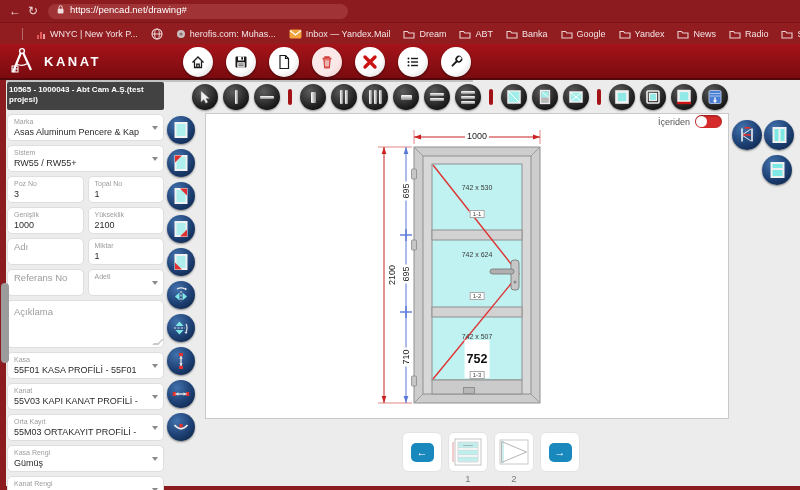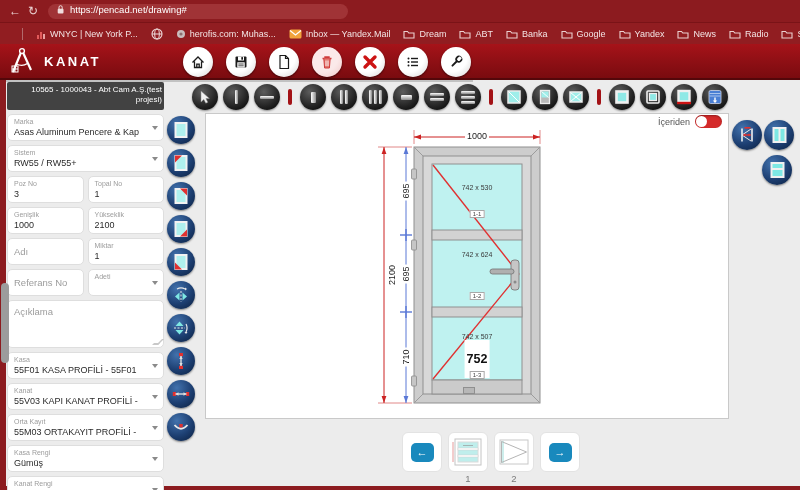--- a/index.html
+++ b/index.html
@@ -24,28 +24,28 @@
   .hbtn { width:30px; height:30px; border-radius:50%; background:radial-gradient(circle at 35% 30%,#ffffff 55%,#d4d4d4 100%); box-shadow:0 1px 2px rgba(0,0,0,.55); display:flex; align-items:center; justify-content:center; }
   .hbtn.red { background:radial-gradient(circle at 35% 30%,#fbe9e9 55%,#efc9c9 100%); }
   
   .main { position:relative; height:410px; background:#ececec; }
   .top-sliver { position:absolute; left:0; top:0; width:473px; height:2px; background:#c2c2c2; }
   .edge-left { position:absolute; left:0; top:0; width:6px; height:100%; background:#8c1b1f; }
   .edge-bottom { position:absolute; left:0; bottom:0; width:100%; height:4px; background:#8c1b1f; }
   .scroll-thumb { position:absolute; left:1px; top:203px; width:8px; height:80px; background:#9c9c9c; border-radius:4px; z-index:5; }
   
   .sidebar { position:absolute; left:7px; top:2px; width:157px; }
-  .proj { background:#424242; color:#fff; font-size:8px; font-weight:normal; text-align:right; padding:3px 2px 2px; line-height:1.3; border-radius:2px; height:28px; }
+  .proj { background:#424242; color:#fff; font-size:8px; font-weight:bold; text-align:left; padding:3px 2px 2px; line-height:1.3; border-radius:2px; height:28px; }
   .field { background:#fff; border:1px solid #dedede; border-radius:5px; margin-top:4px; padding:2px 6px; position:relative; height:27px; }
   .f-label { font-size:7px; color:#9c9c9c; line-height:9px; white-space:nowrap; }
   .f-value { font-size:9px; color:#2b2b2b; line-height:12px; white-space:nowrap; overflow:hidden; }
   .caret { position:absolute; right:5px; top:11px; width:0; height:0; border-left:3.5px solid transparent; border-right:3.5px solid transparent; border-top:4px solid #8a8a8a; }
   .frow { display:flex; gap:4px; }
   .frow .field { flex:1; min-width:0; }
-  .ph-field { display:flex; align-items:center; }
+  .ph-field { display:flex; align-items:flex-start; }
   .ph { font-size:9.5px; color:#9c9c9c; }
   .ta { height:48px; }
   .ta .ph { position:absolute; top:5px; left:6px; }
   .resize-grip { position:absolute; right:2px; bottom:2px; width:6px; height:6px; border-right:2px solid #bbb; border-bottom:2px solid #bbb; transform:skew(-45deg) rotate(0deg); opacity:.8; }
   
   .side-tools { position:absolute; left:167px; top:36px; display:flex; flex-direction:column; gap:5px; }
   .bico { width:28px; height:28px; border-radius:50%; flex:0 0 auto;
     background:radial-gradient(circle at 35% 28%,#4272ad 0%,#1d3f72 55%,#0a1e3d 100%);
     box-shadow:0 1px 2px rgba(0,0,0,.45); display:flex; align-items:center; justify-content:center; }
   .bico.b30 { width:30px; height:30px; }

